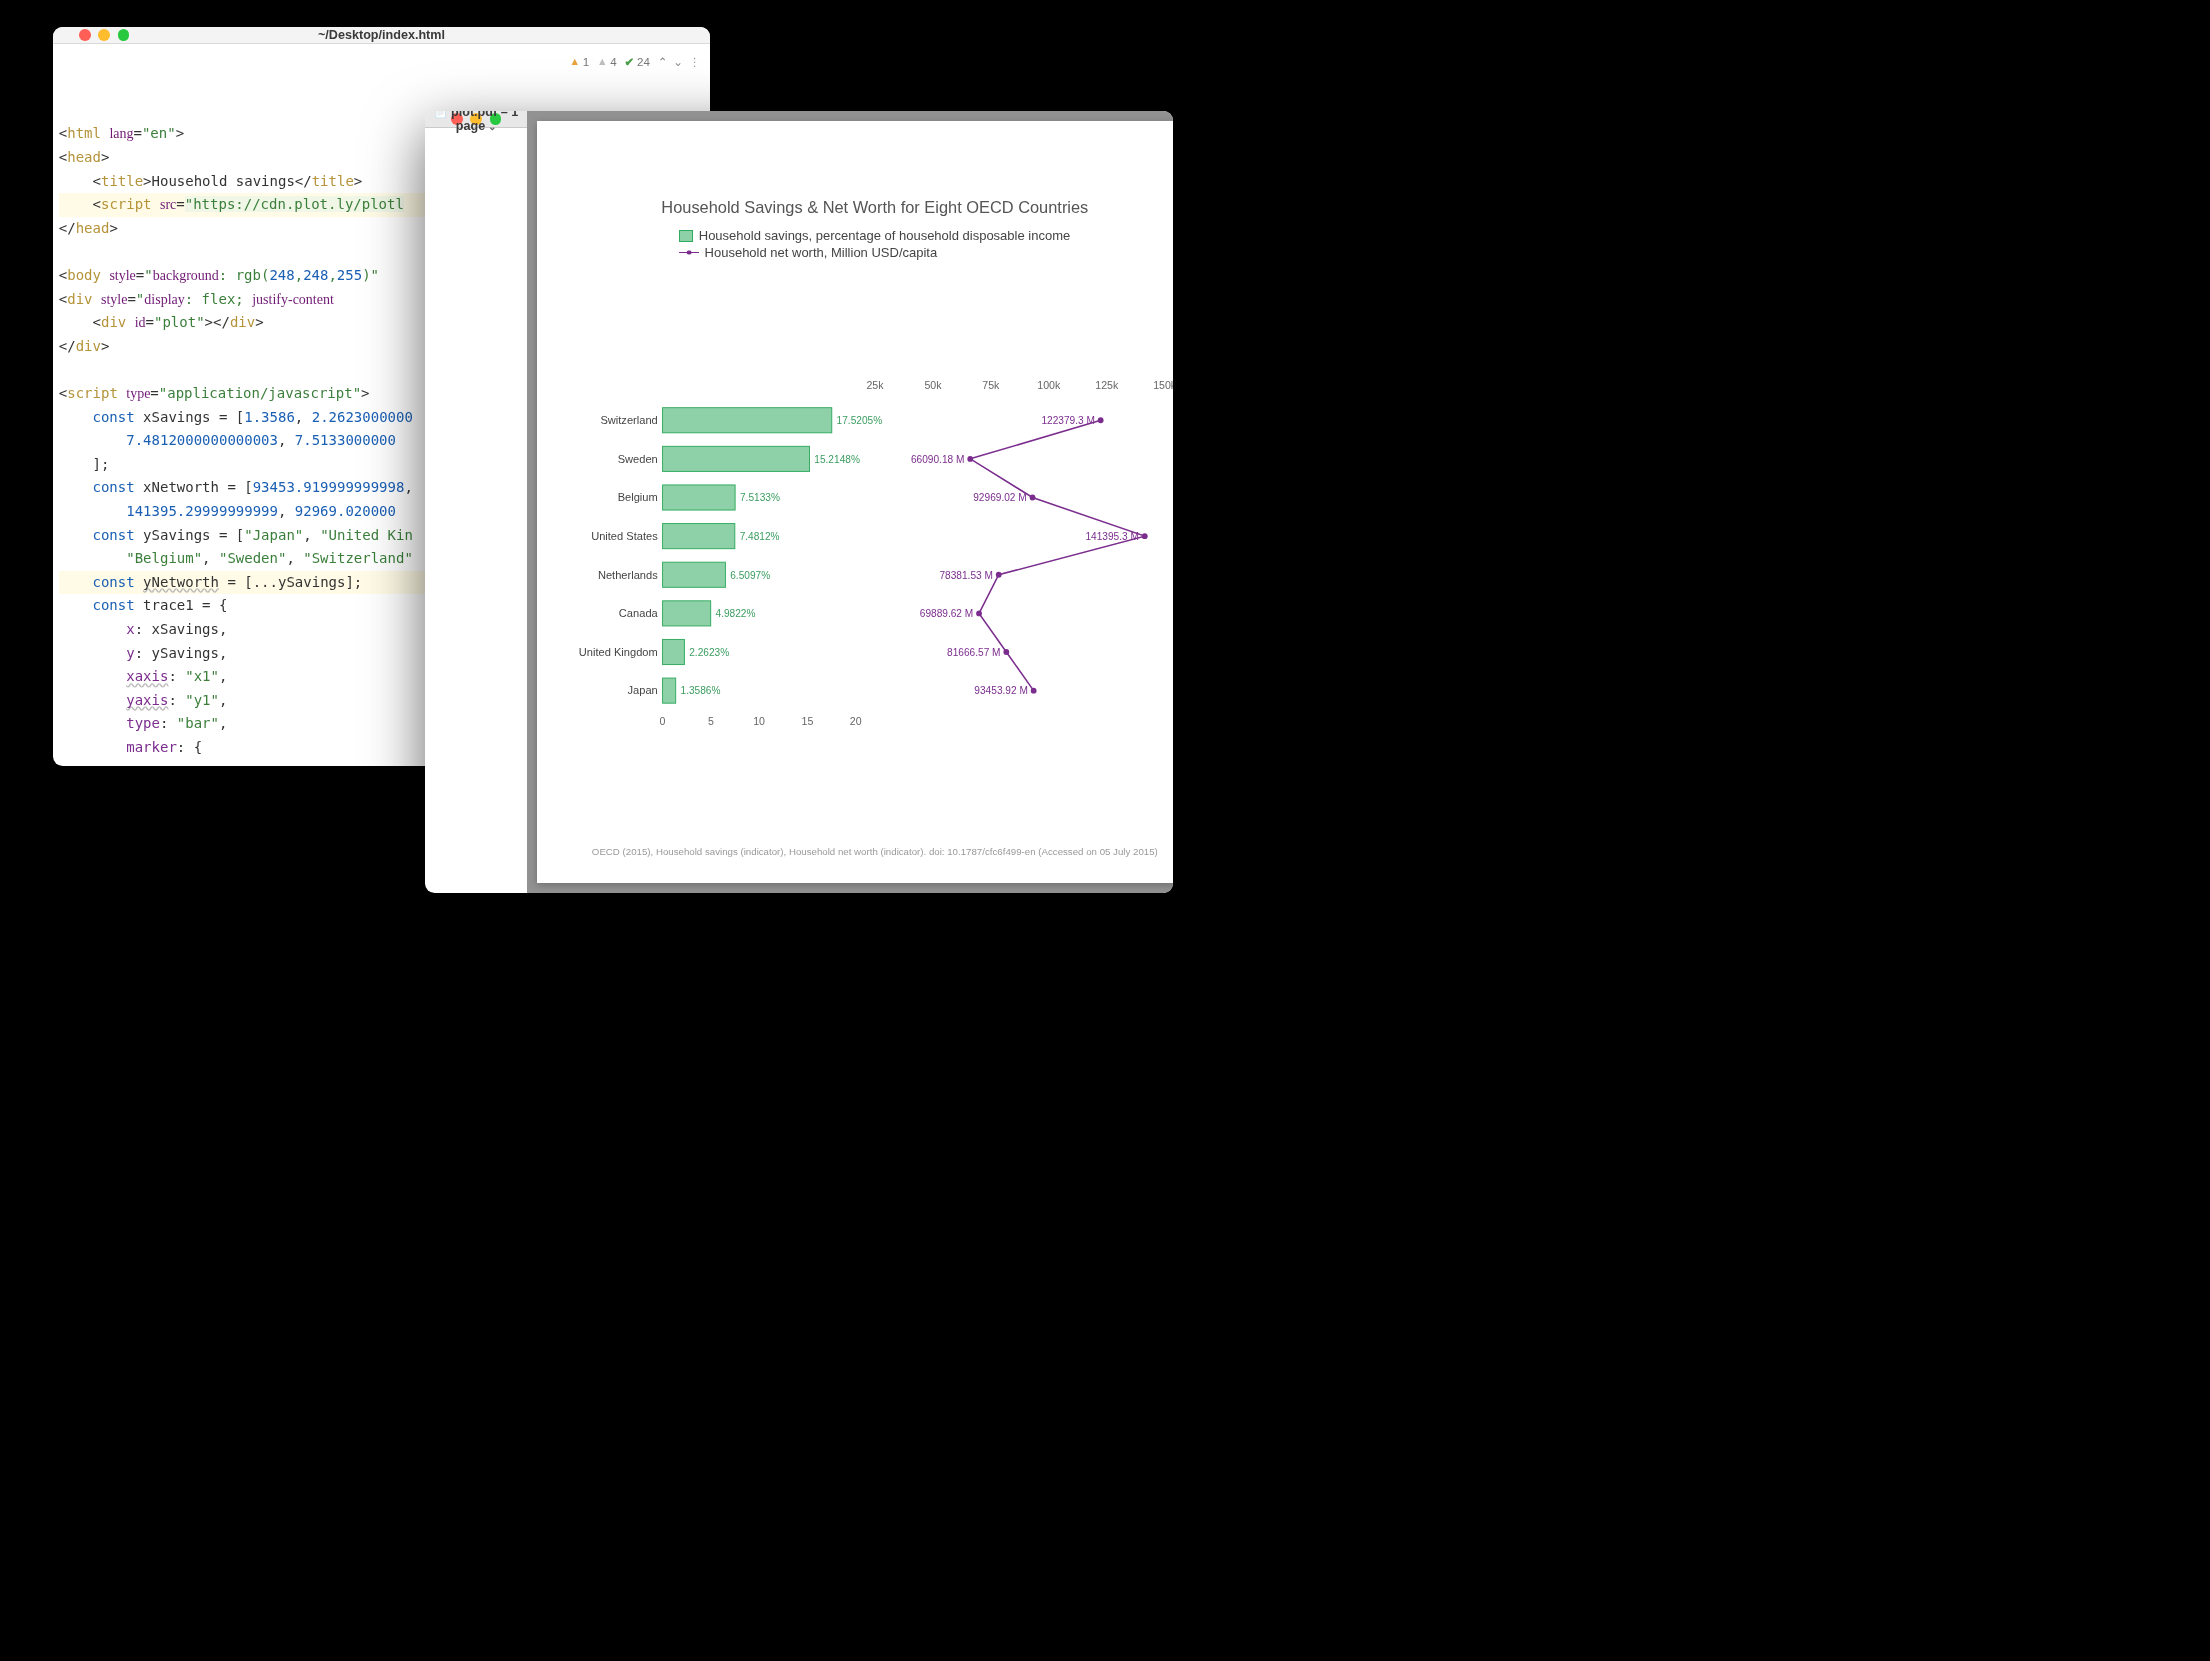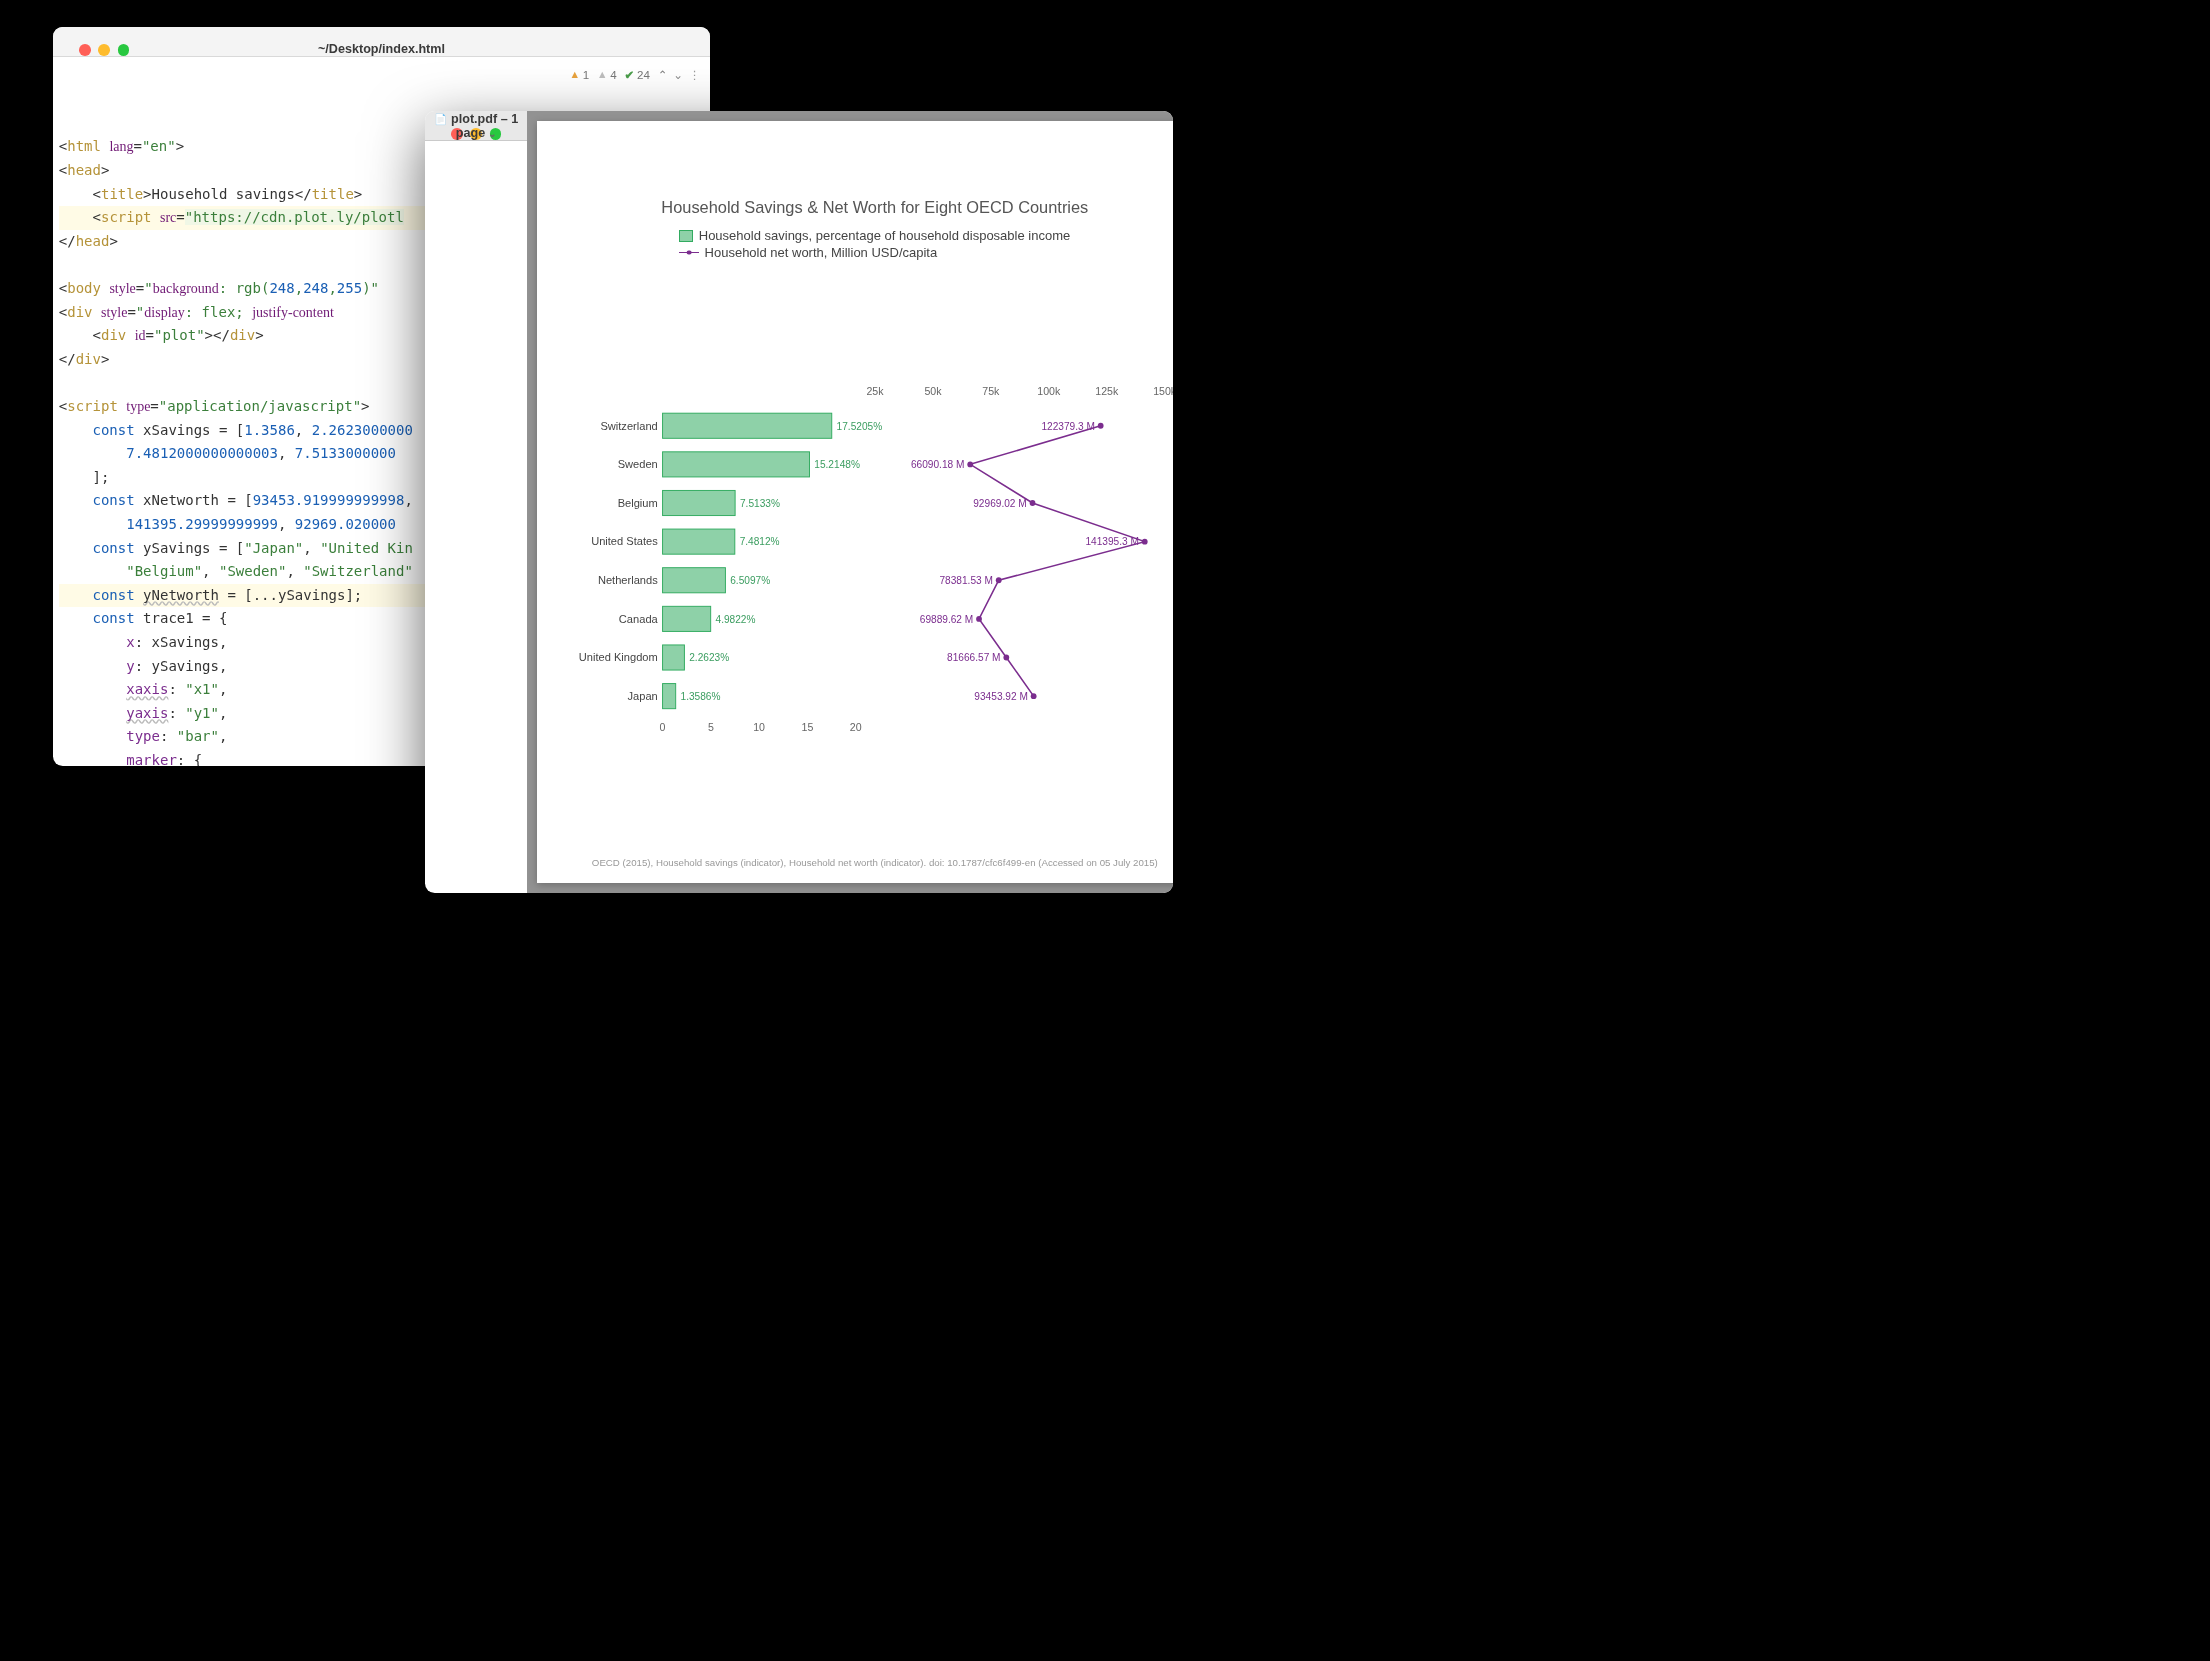--- a/index.html
+++ b/index.html
@@ -11,23 +11,23 @@
     overflow: hidden;
   }
   .window {
     position: absolute;
     background: #fff;
     border-radius: 9.7px;
     box-shadow: 0 19.3px 58px rgba(0,0,0,0.6);
     overflow: hidden;
   }
   .titlebar {
-    height: 30px;
+    height: 17px;
     display: flex;
-    align-items: flex-end;
+    align-items: center;
     padding: 0 26px;
     position: relative;
     border-bottom: 1px solid #d9d9d9;
     background: #f4f4f4;
     flex-shrink: 0;
   }
   .plot-titlebar { background: #e8e8e8; border-bottom: 1px solid #cacaca; }
   .traffic { display: flex; gap: 7.7px; }
   .traffic .dot { width: 11.6px; height: 11.6px; border-radius: 50%; }
   .dot.red { background: #ff5f57; }
@@ -81,21 +81,21 @@
   
   #plot-window {
     left: 425px; top: 111px; width: 748px; height: 782px;
     display: flex; 
   }
   .plot-frame {
     flex: 1; background: #929292; padding: 9.7px;
     display: flex;
   }
   .plot-paper {
-    flex: 1; background: #fff; padding: 29px 29px 15px 29px;
+    flex: 1; background: #fff; padding: 29px 29px 26px 29px;
     display: flex; flex-direction: column; align-items: center;
     box-shadow: 0 1.9px 7.7px rgba(0,0,0,0.25);
   }
   .chart-title {
     font-size: 16.4px; color: #555; margin-top: 48px; margin-bottom: 11.6px;
     font-weight: 400;
   }
   .legend {
     font-size: 13px; color: #444; margin-bottom: 9.7px;
   }

